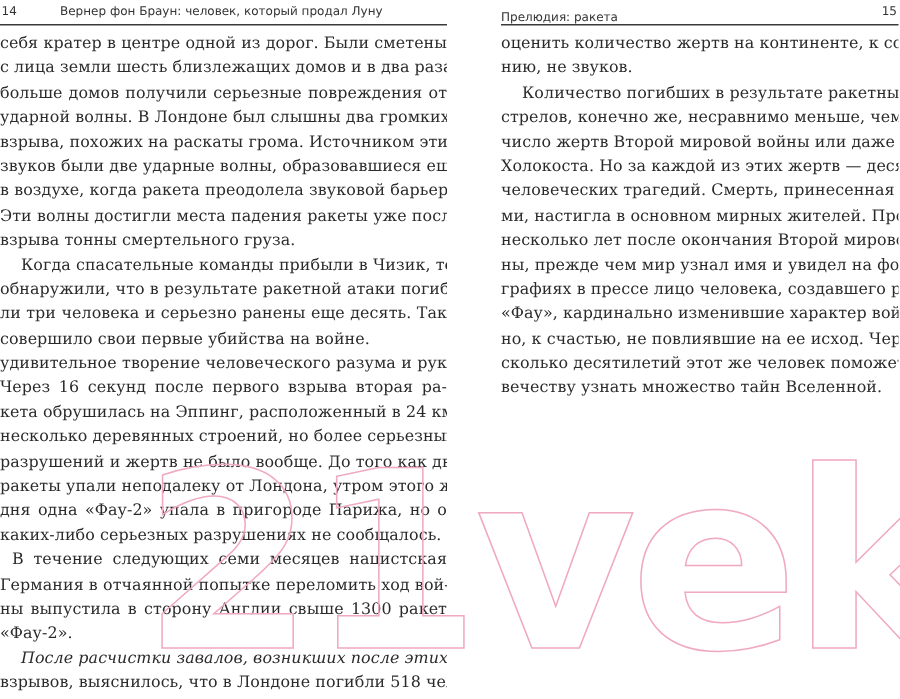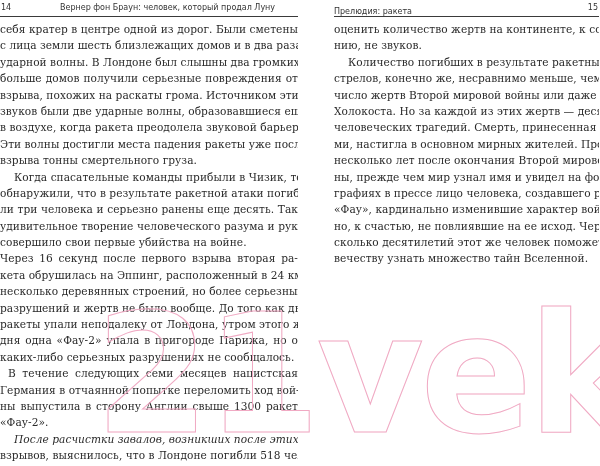--- a/index.html
+++ b/index.html
@@ -2,54 +2,54 @@
 <html><head>
 <meta charset="utf-8">
 <style>
   html, body { margin: 0; padding: 0; background: #ffffff; }
   body { width: 600px; height: 466px; position: relative; overflow: hidden; font-family: "DejaVu Serif", serif; color: #2a2a2a; }
   .page { position: absolute; top: 0; height: 466px; }
   .page.left { left: 0; width: 298px; }
   .page.right { left: 334px; width: 265px; }
   .running-head { position: absolute; top: 2px; left: 0; right: 0; height: 14px; border-bottom: 1.3px solid #3a3a3a; font-family: "DejaVu Sans", sans-serif; font-size: 8px; color: #333; line-height: 12px; }
   .left .running-head .num { position: absolute; left: 1px; top: 0; }
-  .left .running-head .title { position: absolute; left: 40px; top: 0; white-space: nowrap; margin-left: 20px; }
+  .left .running-head .title { position: absolute; left: 40px; top: 0; white-space: nowrap; }
   .right .running-head .title { position: absolute; left: 0; right: 0; text-align: left; top: 4px; white-space: nowrap; }
   .right .running-head .num { position: absolute; right: 1px; top: 0; }
   .body-text { position: absolute; top: 21px; left: 0; right: 0; font-size: 10.6px; line-height: 16.4px; text-align: justify; font-weight: normal; letter-spacing: 0.05px; }
   .line { display: block; text-align: justify; text-align-last: justify; white-space: nowrap; overflow: hidden; height: 16.4px; }
   .line.last { text-align-last: left; }
   .watermark { position: absolute; left: 95px; top: 300px; font-family: "DejaVu Sans", sans-serif; font-weight: bold; font-size: 165px; line-height: 150px; color: transparent; -webkit-text-stroke: 1px #f0a9c3; letter-spacing: -4px; pointer-events: none; white-space: nowrap; }
 </style>
 </head>
 <body>
 
 <div class="page left">
   <div class="running-head">
     <span class="num">14</span>
     <span class="title">Вернер фон Браун: человек, который продал Луну</span>
   </div>
   <div class="body-text" id="left-body">
       <div>
         <span class="line">себя кратер в центре одной из дорог. Были сметены</span>
         <span class="line">с лица земли шесть близлежащих домов и в два раза</span>
+        <span class="line">больше домов получили серьезные повреждения от</span>
         <span class="line">ударной волны. В Лондоне был слышны два громких</span>
-        <span class="line">больше домов получили серьезные повреждения от</span>
         <span class="line">взрыва, похожих на раскаты грома. Источником этих</span>
         <span class="line">звуков были две ударные волны, образовавшиеся еще</span>
         <span class="line">в воздухе, когда ракета преодолела звуковой барьер.</span>
         <span class="line">Эти волны достигли места падения ракеты уже после</span>
         <span class="line last">взрыва тонны смертельного груза.</span>
       </div>
       <div>
         <span class="line" style="padding-left: 14px;">Когда спасательные команды прибыли в Чизик, то</span>
         <span class="line">обнаружили, что в результате ракетной атаки погиб-</span>
         <span class="line">ли три человека и серьезно ранены еще десять. Так</span>
+        <span class="line last">совершило свои первые убийства на войне.</span>
         <span class="line">удивительное творение человеческого разума и рук</span>
-        <span class="line last">совершило свои первые убийства на войне.</span>
       </div>
       <div>
         <span class="line" style="padding-left: 0;">Через 16 секунд после первого взрыва вторая ра-</span>
         <span class="line">кета обрушилась на Эппинг, расположенный в 24 км</span>
         <span class="line">несколько деревянных строений, но более серьезных</span>
         <span class="line">разрушений и жертв не было вообще. До того как две</span>
         <span class="line">ракеты упали неподалеку от Лондона, утром этого же</span>
         <span class="line">дня одна «Фау-2» упала в пригороде Парижа, но о</span>
         <span class="line last">каких-либо серьезных разрушениях не сообщалось.</span>
       </div>

